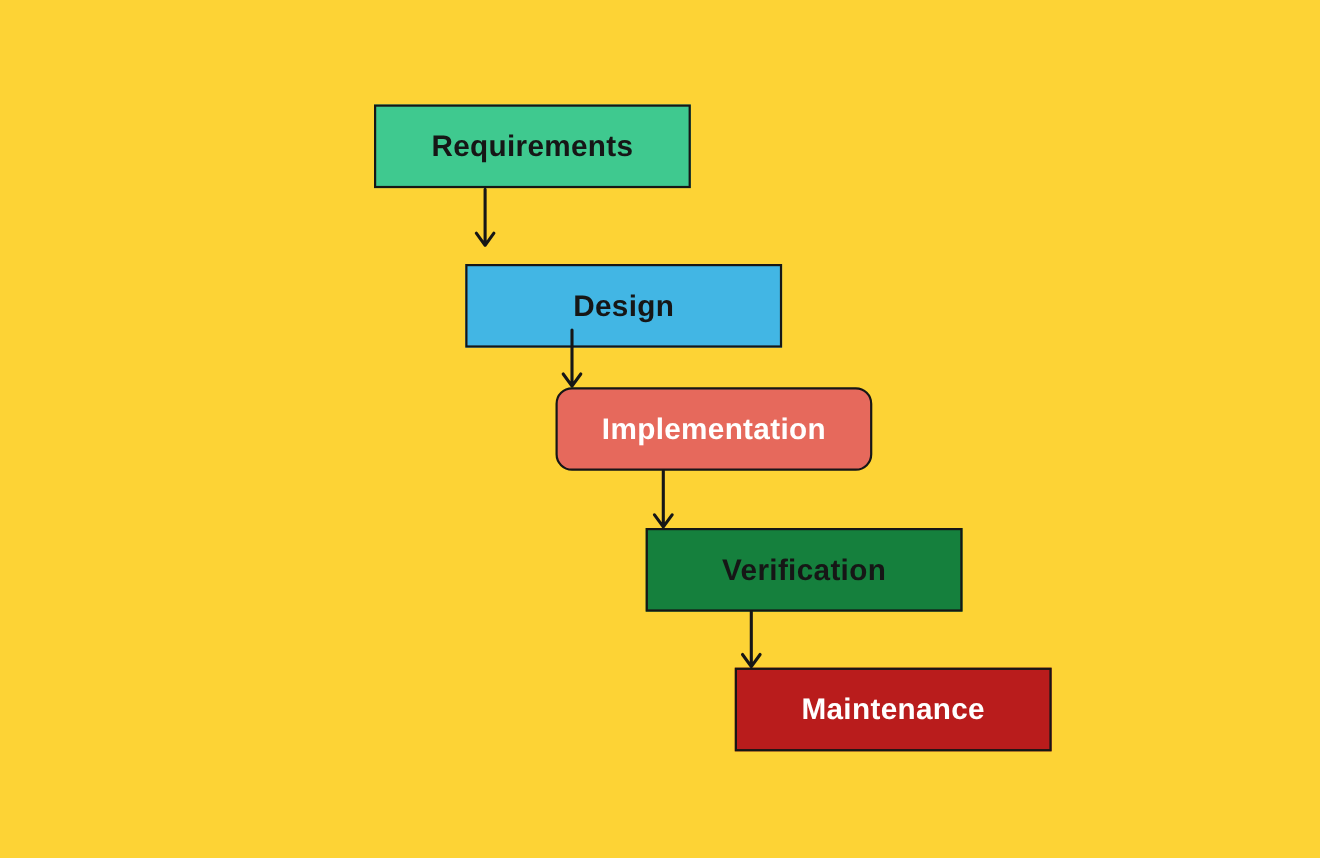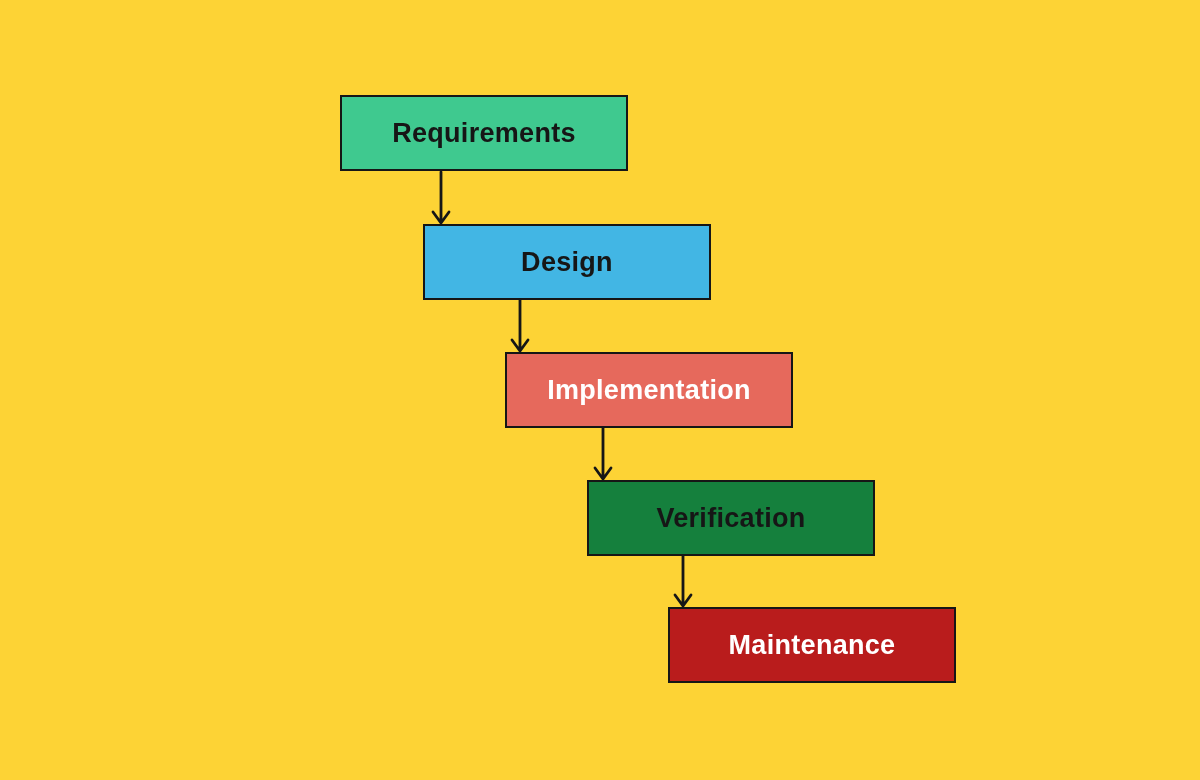--- a/index.html
+++ b/index.html
@@ -29,22 +29,22 @@
     justify-content: center;
   }
   .stage-label {
     font-weight: 700;
     font-size: 27px;
     letter-spacing: 0.3px;
     line-height: 1;
     user-select: none;
   }
   #stage-1 { left: 292px; top: 95px; }
-  #stage-2 { left: 375px; top: 224px; }
-  #stage-3 { left: 457px; top: 352px; }
+  #stage-2 { left: 375px; top: 240px; }
+  #stage-3 { left: 457px; top: 352px; border-radius: 15px; }
   #stage-4 { left: 539px; top: 480px; }
   #stage-5 { left: 620px; top: 607px; }
   .arrows-layer {
     position: absolute;
     left: 0;
     top: 0;
     width: 1200px;
     height: 780px;
     pointer-events: none;
   }

